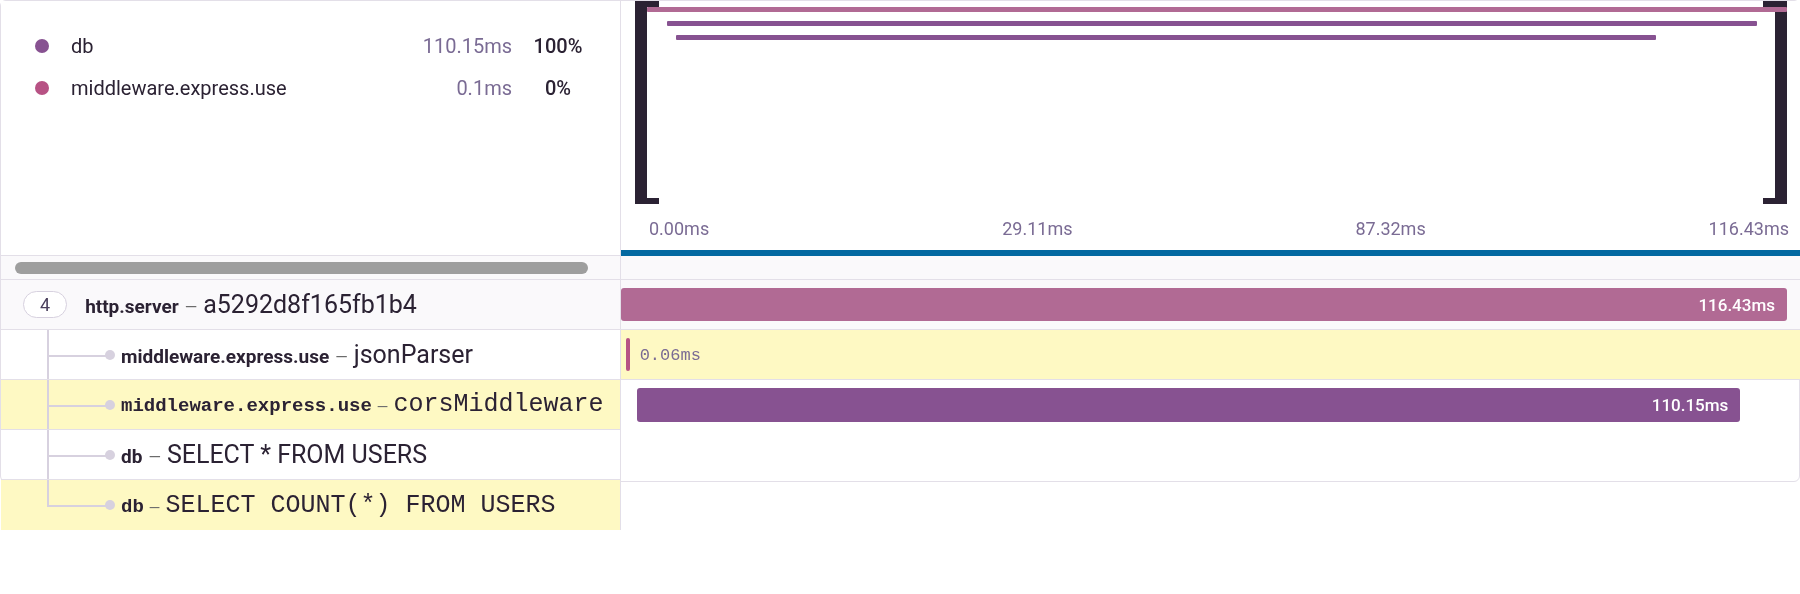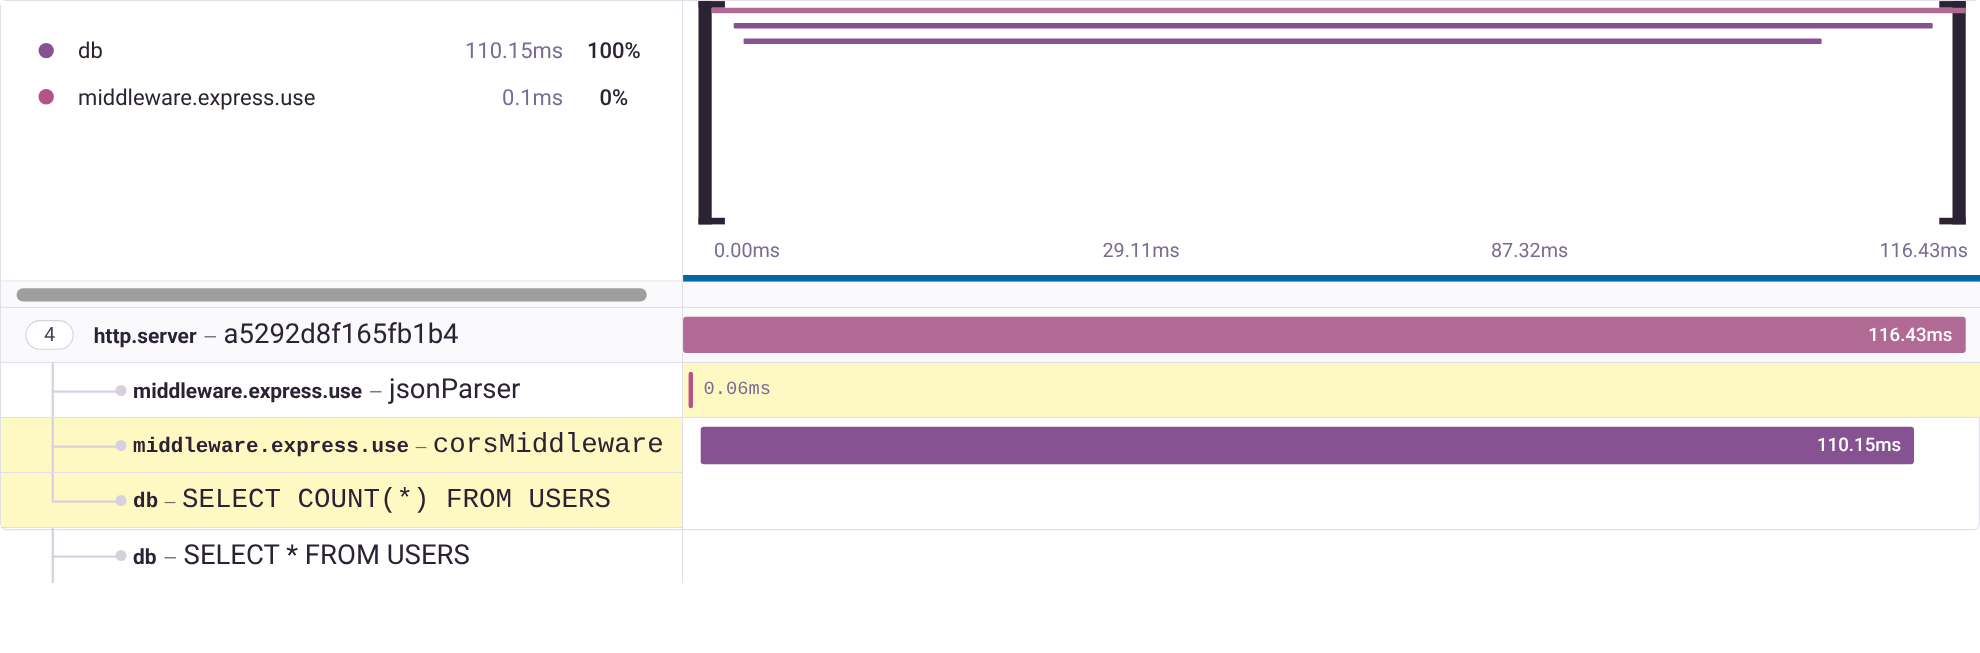--- a/index.html
+++ b/index.html
@@ -252,46 +252,46 @@
           <div class="tree-vert" style="left:46px;"></div>
           <div class="tree-hor" style="left:46px; width:60px;"></div>
           <div class="tree-dot" style="left:104px;"></div>
         </div>
         <span>
           <span class="op-name">middleware.express.use</span><span class="op-dash">—</span><span class="op-desc">corsMiddleware</span>
         </span>
       </div>
     </div>
 
+    <div class="span-row">
+      <div class="tree-cell">
+        <div class="tree-line" style="width:120px;">
+          <div class="tree-vert" style="left:46px;"></div>
+          <div class="tree-hor" style="left:46px; width:60px;"></div>
+          <div class="tree-dot" style="left:104px;"></div>
+        </div>
+        <span>
+          <span class="op-name">db</span><span class="op-dash">—</span><span class="op-desc">SELECT * FROM USERS</span>
+        </span>
+      </div>
+    </div>
+
     <div class="span-row alt">
       <div class="tree-cell">
         <div class="tree-line" style="width:120px;">
           <div class="tree-vert" style="left:46px; top:0; height:50%; bottom:auto;"></div>
           <div class="tree-hor" style="left:46px; width:60px;"></div>
           <div class="tree-dot" style="left:104px;"></div>
         </div>
         <span>
           <span class="op-name">db</span><span class="op-dash">—</span><span class="op-desc">SELECT COUNT(*) FROM USERS</span>
         </span>
       </div>
     </div>
 
-    <div class="span-row">
-      <div class="tree-cell">
-        <div class="tree-line" style="width:120px;">
-          <div class="tree-vert" style="left:46px;"></div>
-          <div class="tree-hor" style="left:46px; width:60px;"></div>
-          <div class="tree-dot" style="left:104px;"></div>
-        </div>
-        <span>
-          <span class="op-name">db</span><span class="op-dash">—</span><span class="op-desc">SELECT * FROM USERS</span>
-        </span>
-      </div>
-    </div>
-
   </div>
 
   <div class="rows-right">
 
     <div class="span-row root">
       <div class="bar-cell" style="width:100%;">
         <div class="bar" style="left:0%;width:100%;background:#b16a94">
           <span class="bar-label-in">116.43ms</span>
         </div>
       </div>

